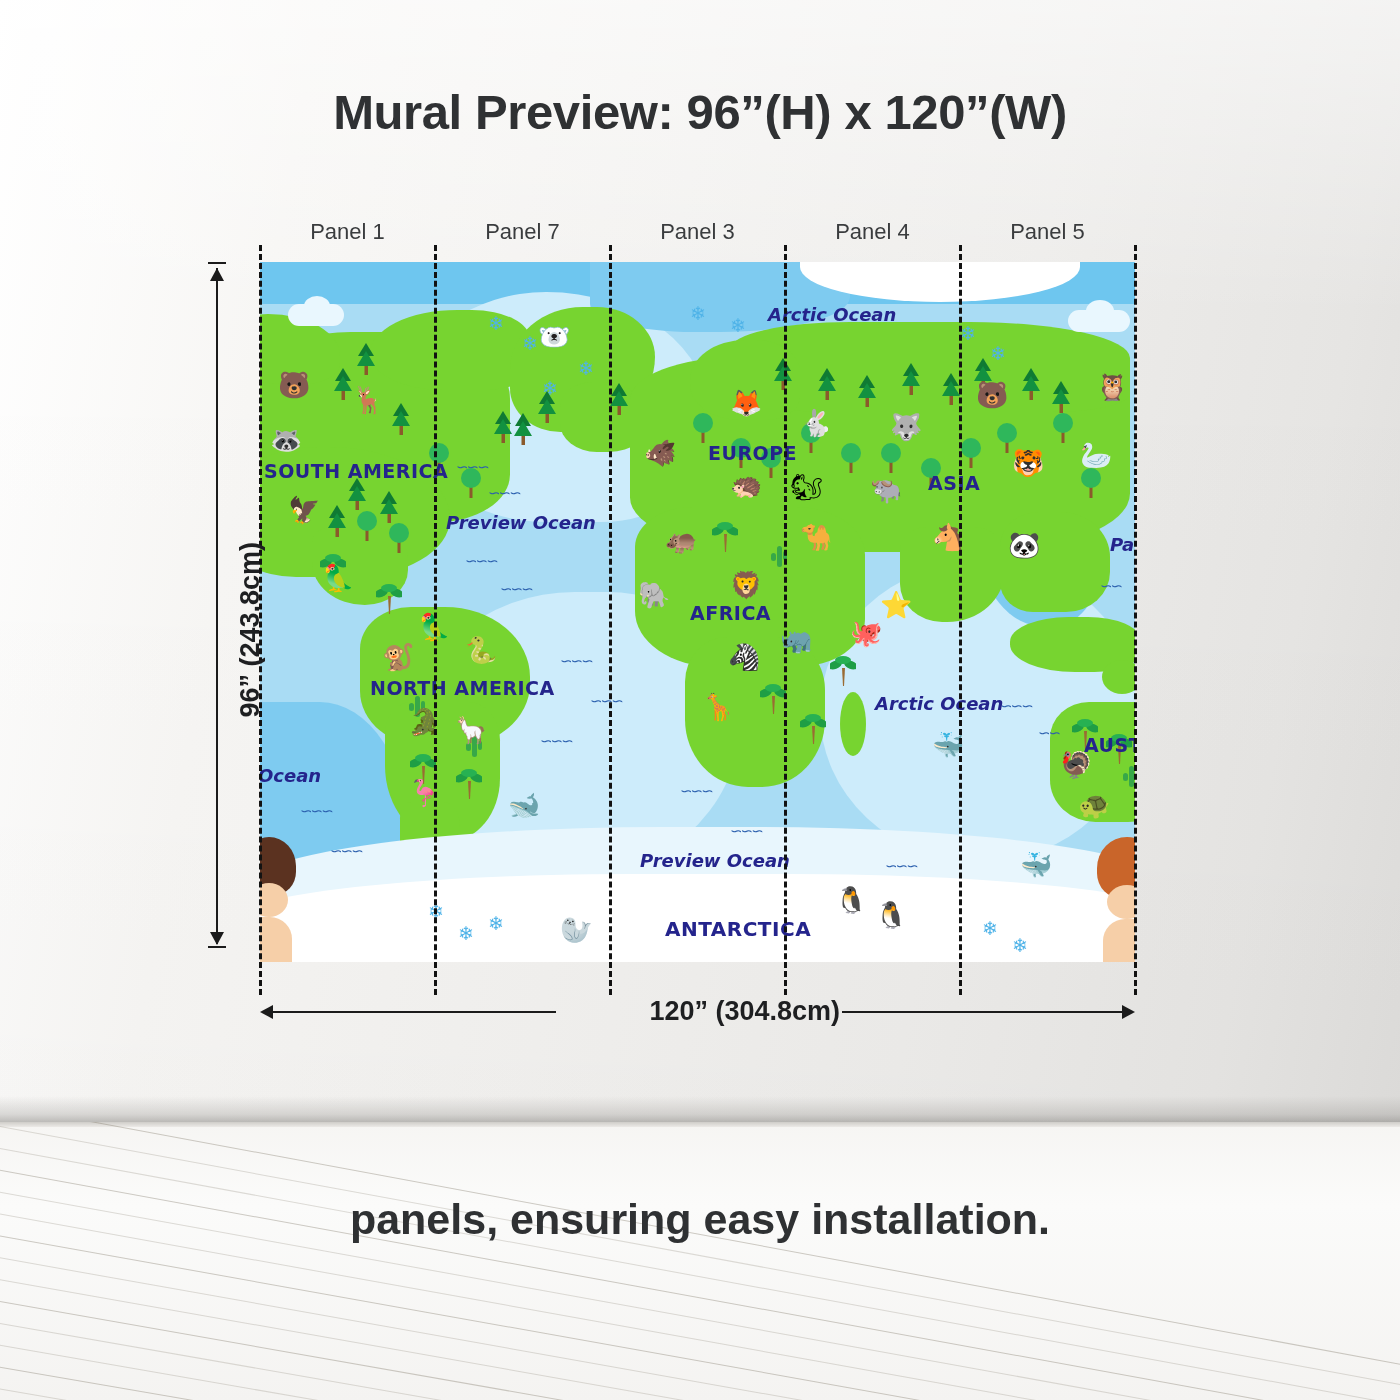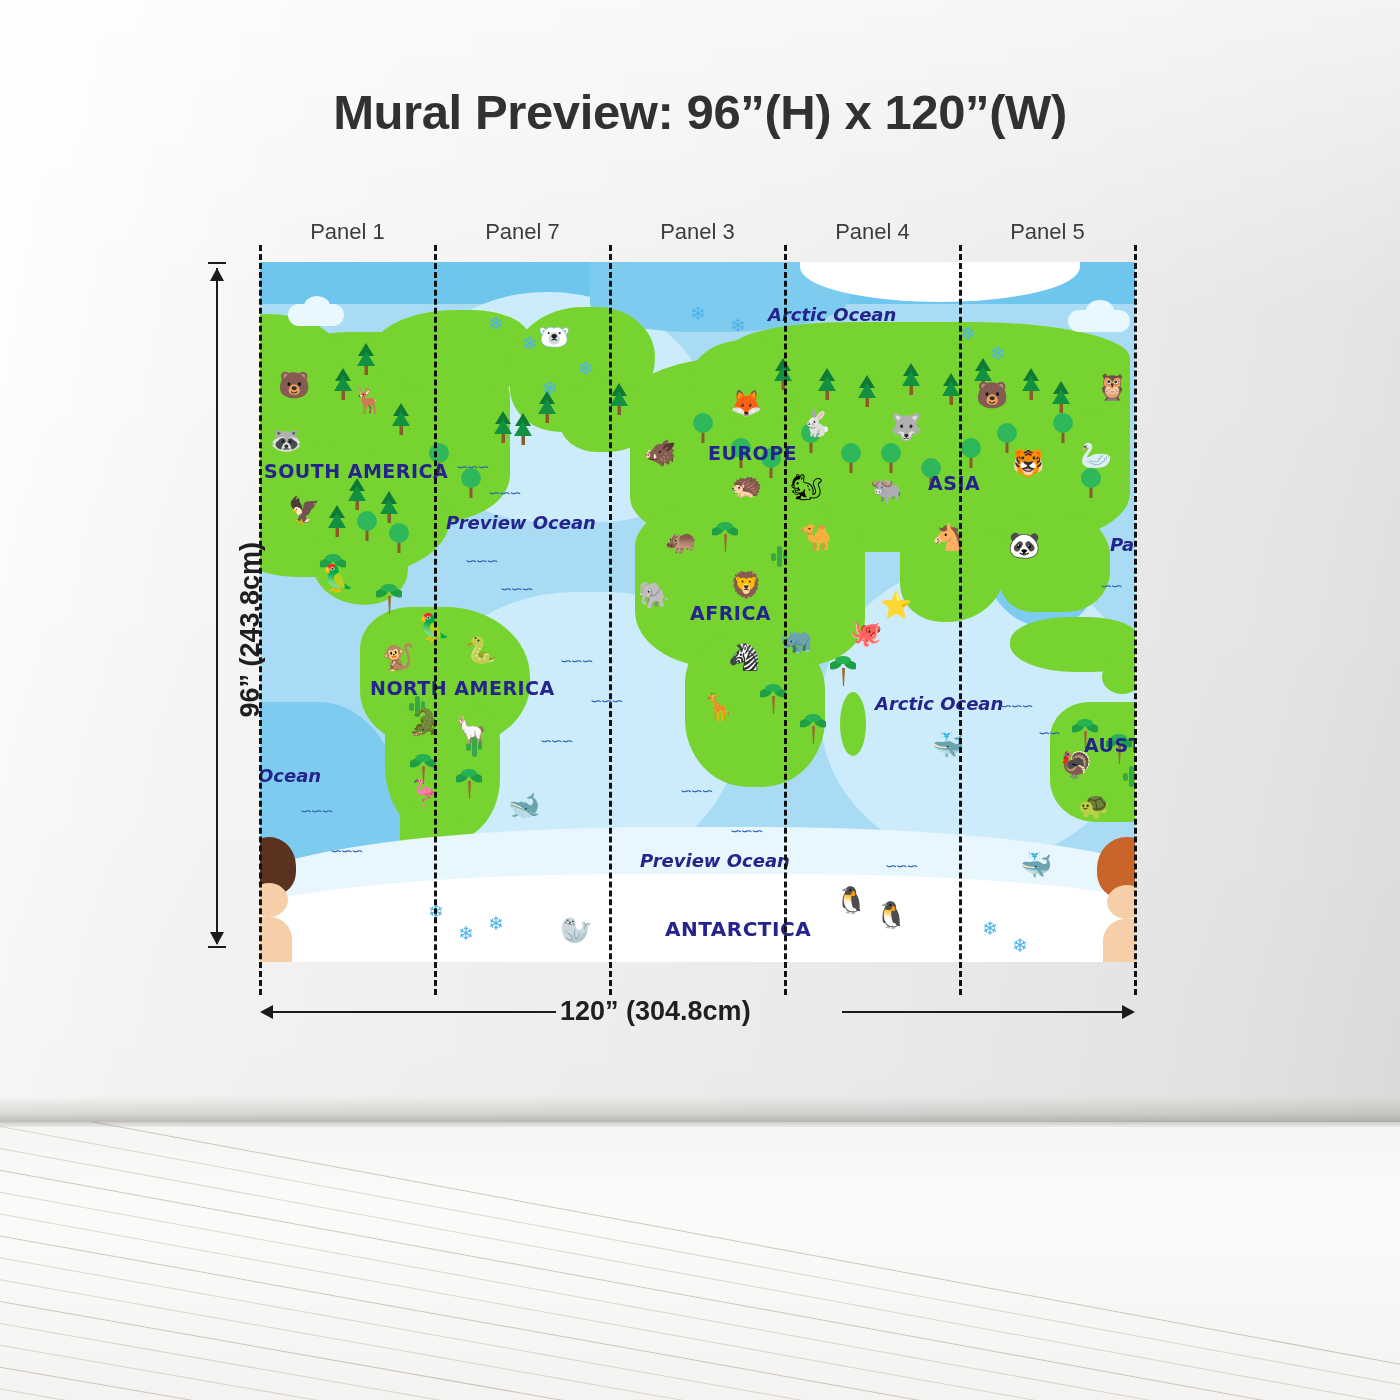--- a/index.html
+++ b/index.html
@@ -110,21 +110,21 @@
   .dim-line{ position:absolute; background:#1b1b1b; }
   #vdim-label{
     position:absolute;
     transform:rotate(-90deg);
     transform-origin:center center;
     font-size:27px; color:#1e1f21; font-weight:bold;
     white-space:nowrap;
   }
   #hdim-label{
     position:absolute; font-size:27px; color:#1e1f21; font-weight:bold;
-    white-space:nowrap; text-align:left;
+    white-space:nowrap; text-align:right;
   }
 
   
   #caption{
     position:absolute; left:0; top:1192px; width:1400px; text-align:center;
     font-size:43px; line-height:1.28; color:#2f3133; font-weight:bold;
   }
   #caption .hl{ color:#b5623c; }
 
   
@@ -564,13 +564,14 @@
 
 <div>
   <div class="dim-line" style="left:266px;top:1011px;width:290px;height:2px;"></div>
   <div class="dim-line" style="left:842px;top:1011px;width:290px;height:2px;"></div>
   <div class="arrowhead" style="left:260px;top:1005px;border-top:7px solid transparent;border-bottom:7px solid transparent;border-right:13px solid #1b1b1b;"></div>
   <div class="arrowhead" style="left:1122px;top:1005px;border-top:7px solid transparent;border-bottom:7px solid transparent;border-left:13px solid #1b1b1b;"></div>
   <div id="hdim-label" style="left:560px;top:996px;width:280px;">120” (304.8cm)</div>
 </div>
 
 <div id="caption">
+  <div>panels, ensuring easy installation.</div>
 </div>
 
 </body></html>

